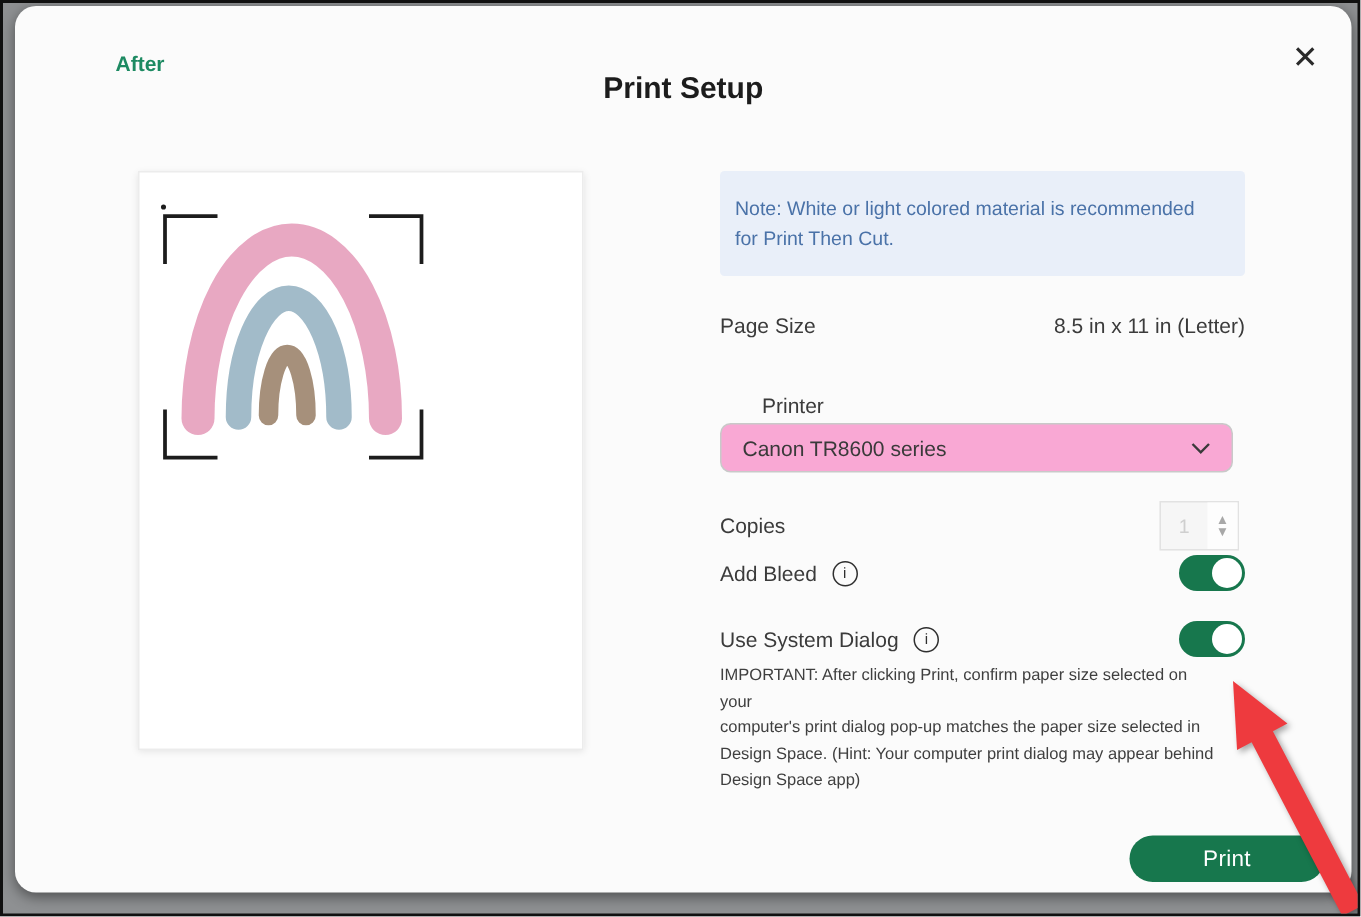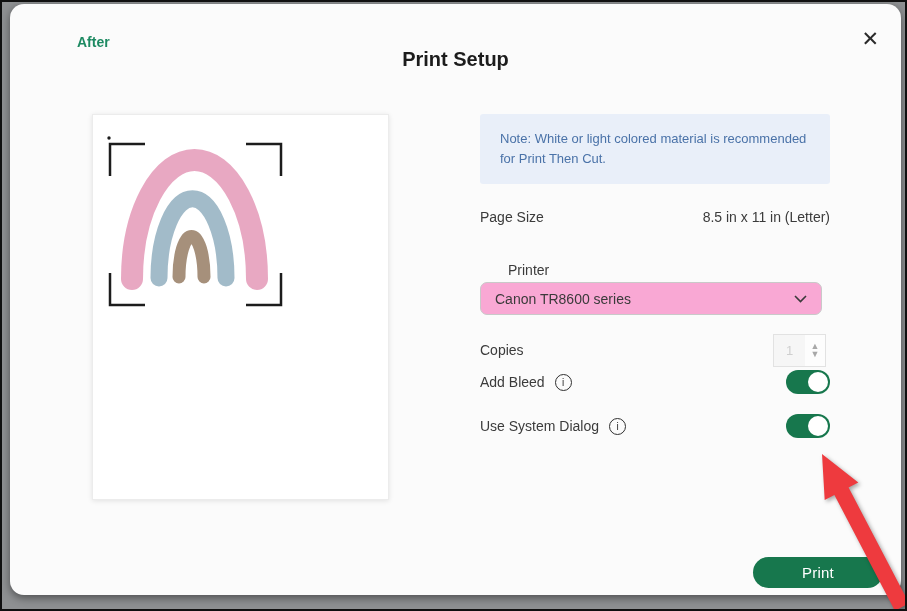--- a/index.html
+++ b/index.html
@@ -20,21 +20,21 @@
 
   
   .paper {
     position:absolute; left:82px; top:110px; width:297px; height:386px;
     background:#fff; border:1px solid #ececec; box-shadow:0 1px 5px rgba(0,0,0,.10);
   }
   .paper svg { position:absolute; left:0; top:0; }
 
   
   .rightcol { position:absolute; left:470px; top:110px; width:350px; }
-  .note-box { height:70px; background:#e9eff9; border-radius:3px; padding:15px 20px; color:#4a72a8; font-size:13px; line-height:20px; white-space:pre-line; }
+  .note-box { height:70px; background:#e9eff9; border-radius:3px; padding:15px 10px; color:#4a72a8; font-size:13px; line-height:20px; white-space:pre-line; }
   .row-pagesize { margin-top:25px; display:flex; justify-content:space-between; font-size:14px; color:#3b3b3b; }
   .printer-label { margin-top:37px; font-size:14px; color:#3b3b3b;margin-left:28px; }
   .select {
     margin-top:4px; width:342px; height:33px; background:#f9a8d4;
     border:1px solid #c9c9c9; border-radius:7px; display:flex; align-items:center;
     justify-content:space-between; padding:0 14px; font-size:14px; color:#3a3a3a; cursor:pointer;
   }
   .row-copies { margin-top:18px; display:flex; justify-content:space-between; align-items:center; height:34px; font-size:14px; color:#3b3b3b; }
   .stepper { width:53px; height:33px; background:#f6f6f6; border:1px solid #e2e2e2; display:flex; margin-right:4px; }
   .stepper-num { flex:1; display:flex; align-items:center; justify-content:center; color:#cfcfcf; font-size:13px; }
@@ -129,20 +129,24 @@
       <div class="row-toggle mt-sys">
         <div class="label-wrap">
           <span>Use System Dialog</span>
           <span class="info-icon">i</span>
         </div>
         <div class="toggle">
             <div class="knob"></div>
           </div>
       </div>
 
+      <div class="important-note">IMPORTANT: After clicking Print, confirm paper size selected on your
+computer's print dialog pop-up matches the paper size selected in
+Design Space. (Hint: Your computer print dialog may appear behind
+Design Space app)</div>
     </div>
 
     <div class="print-btn">Print</div>
   </div>
 
   <svg class="arrow-overlay" viewBox="0 0 907 611">
     <polygon points="820,452 856.3,480.4 846.6,485.5 907.1,601.3 892.9,608.7 832.4,492.9 822.7,498.0" fill="#ee3a3e" style="filter:drop-shadow(2px 2px 2px rgba(0,0,0,.35));"></polygon>
   </svg>
 </div>
 

